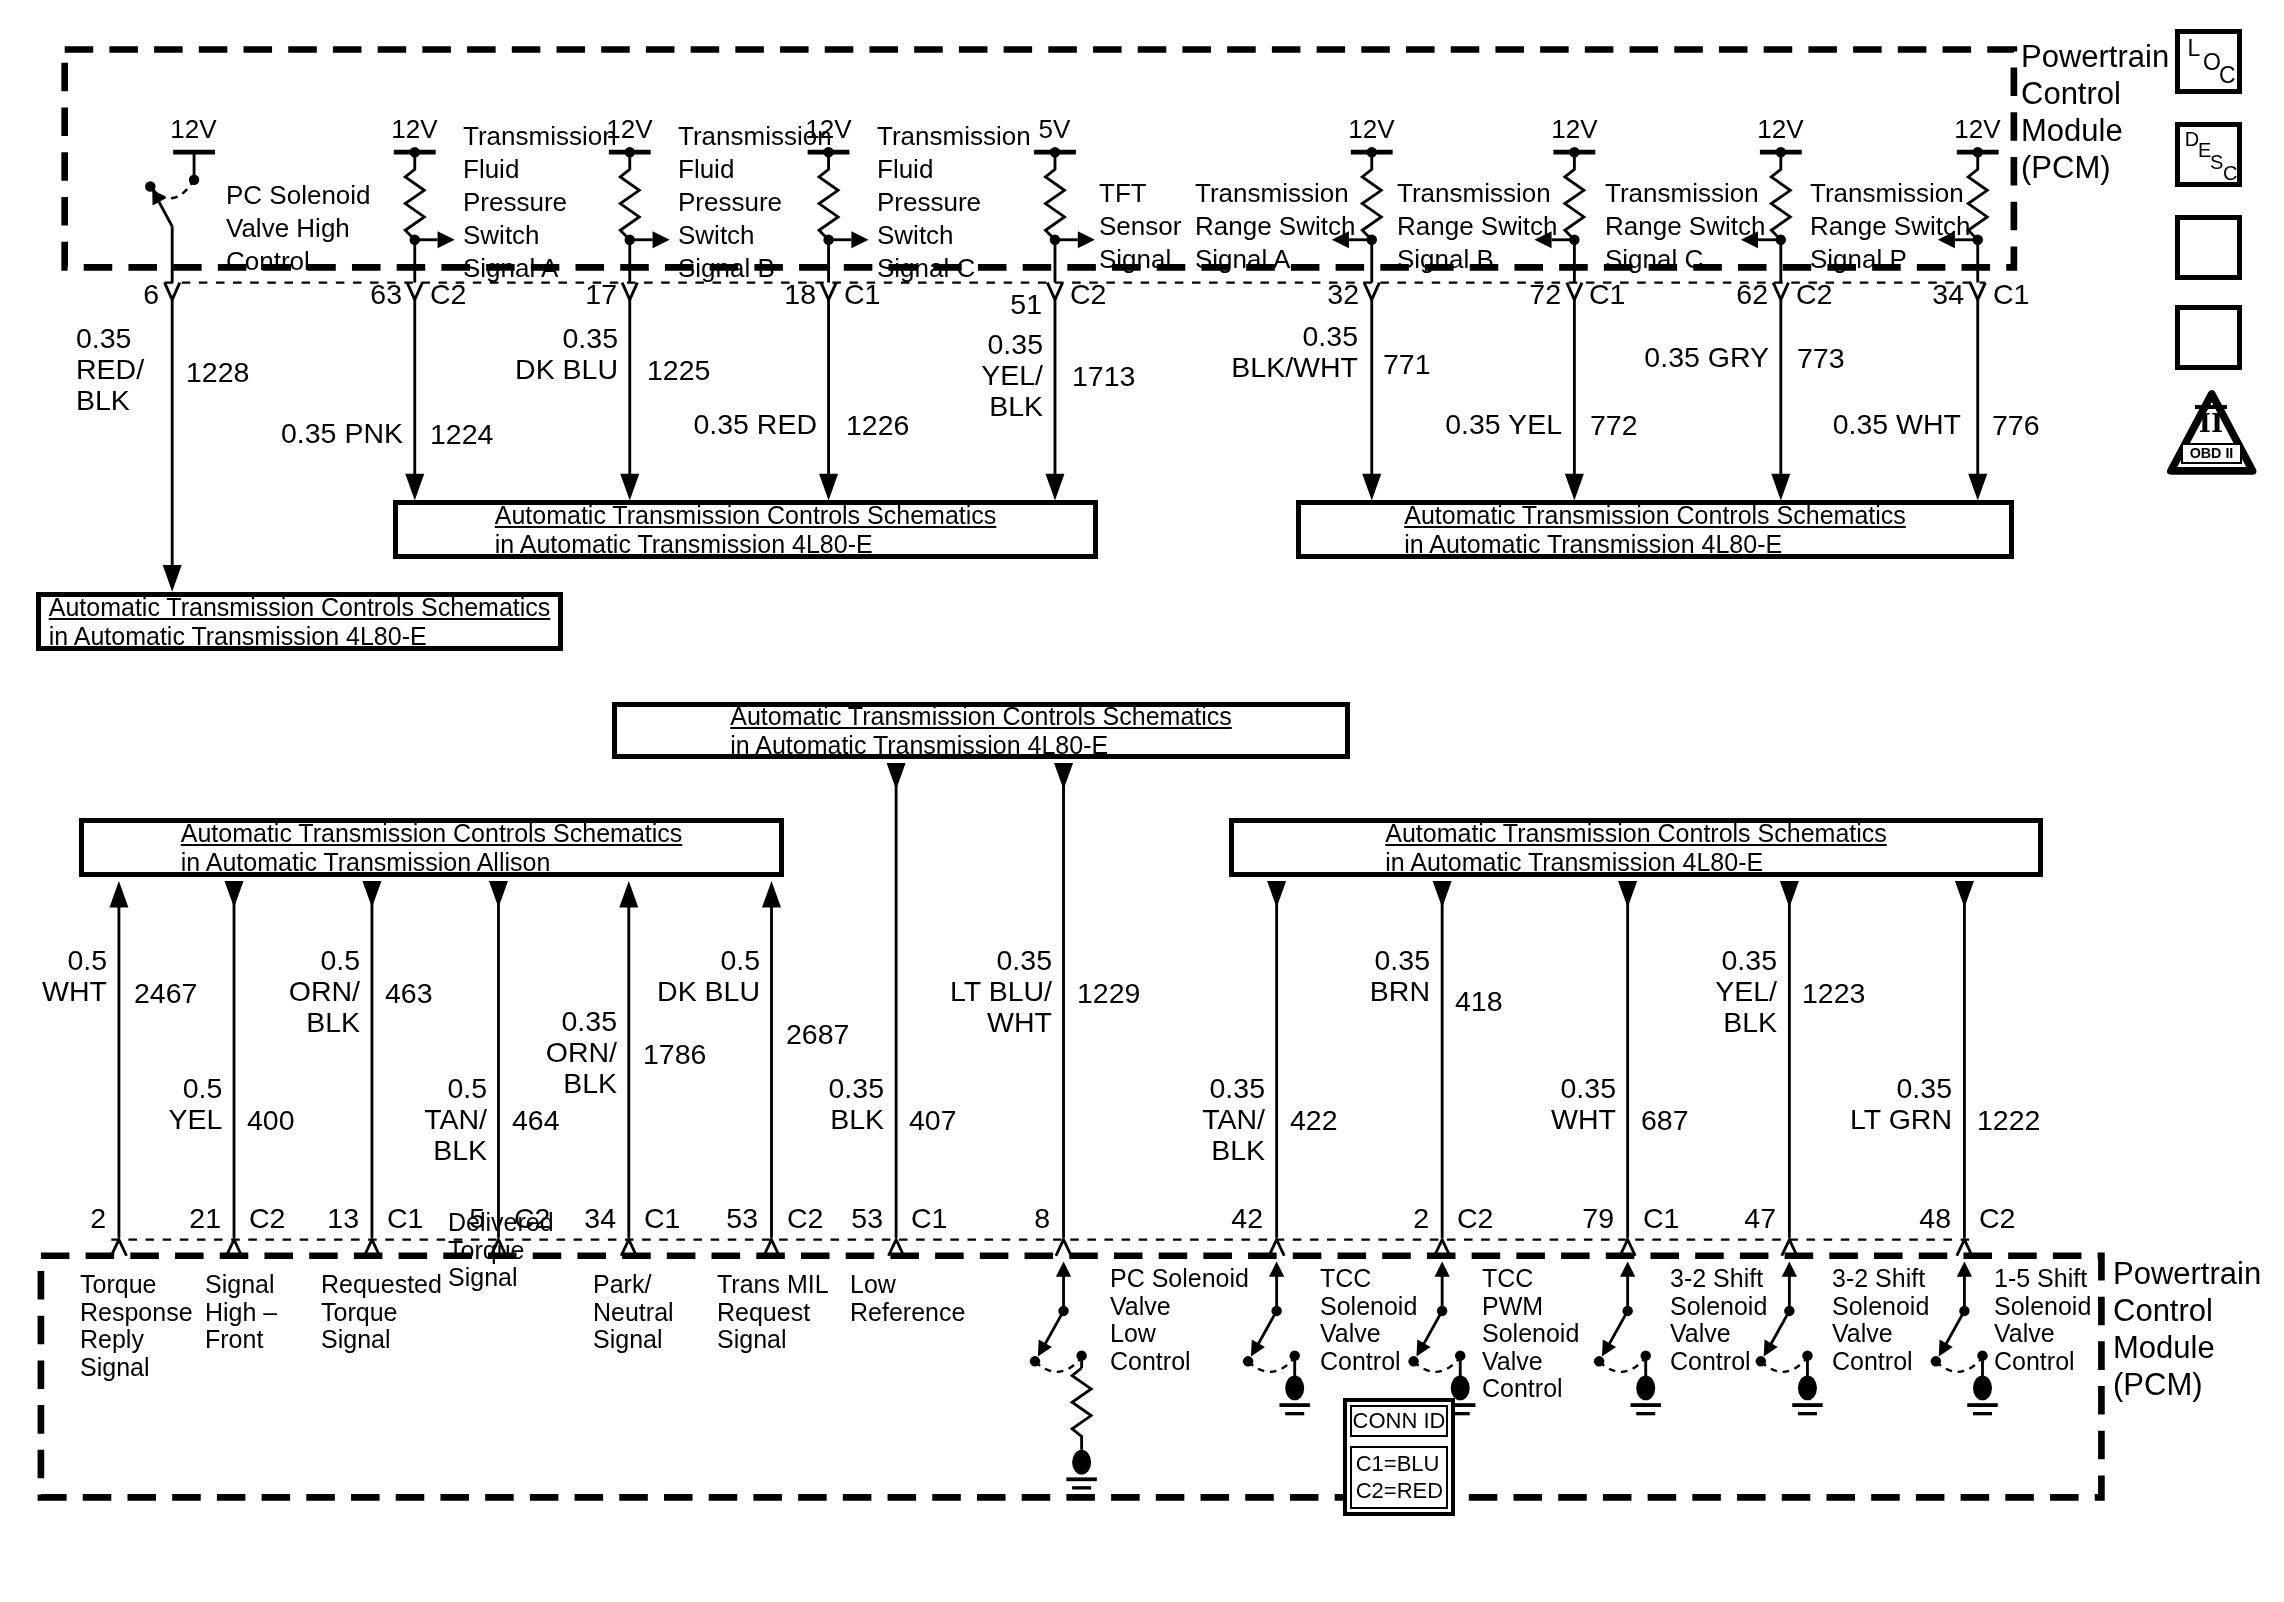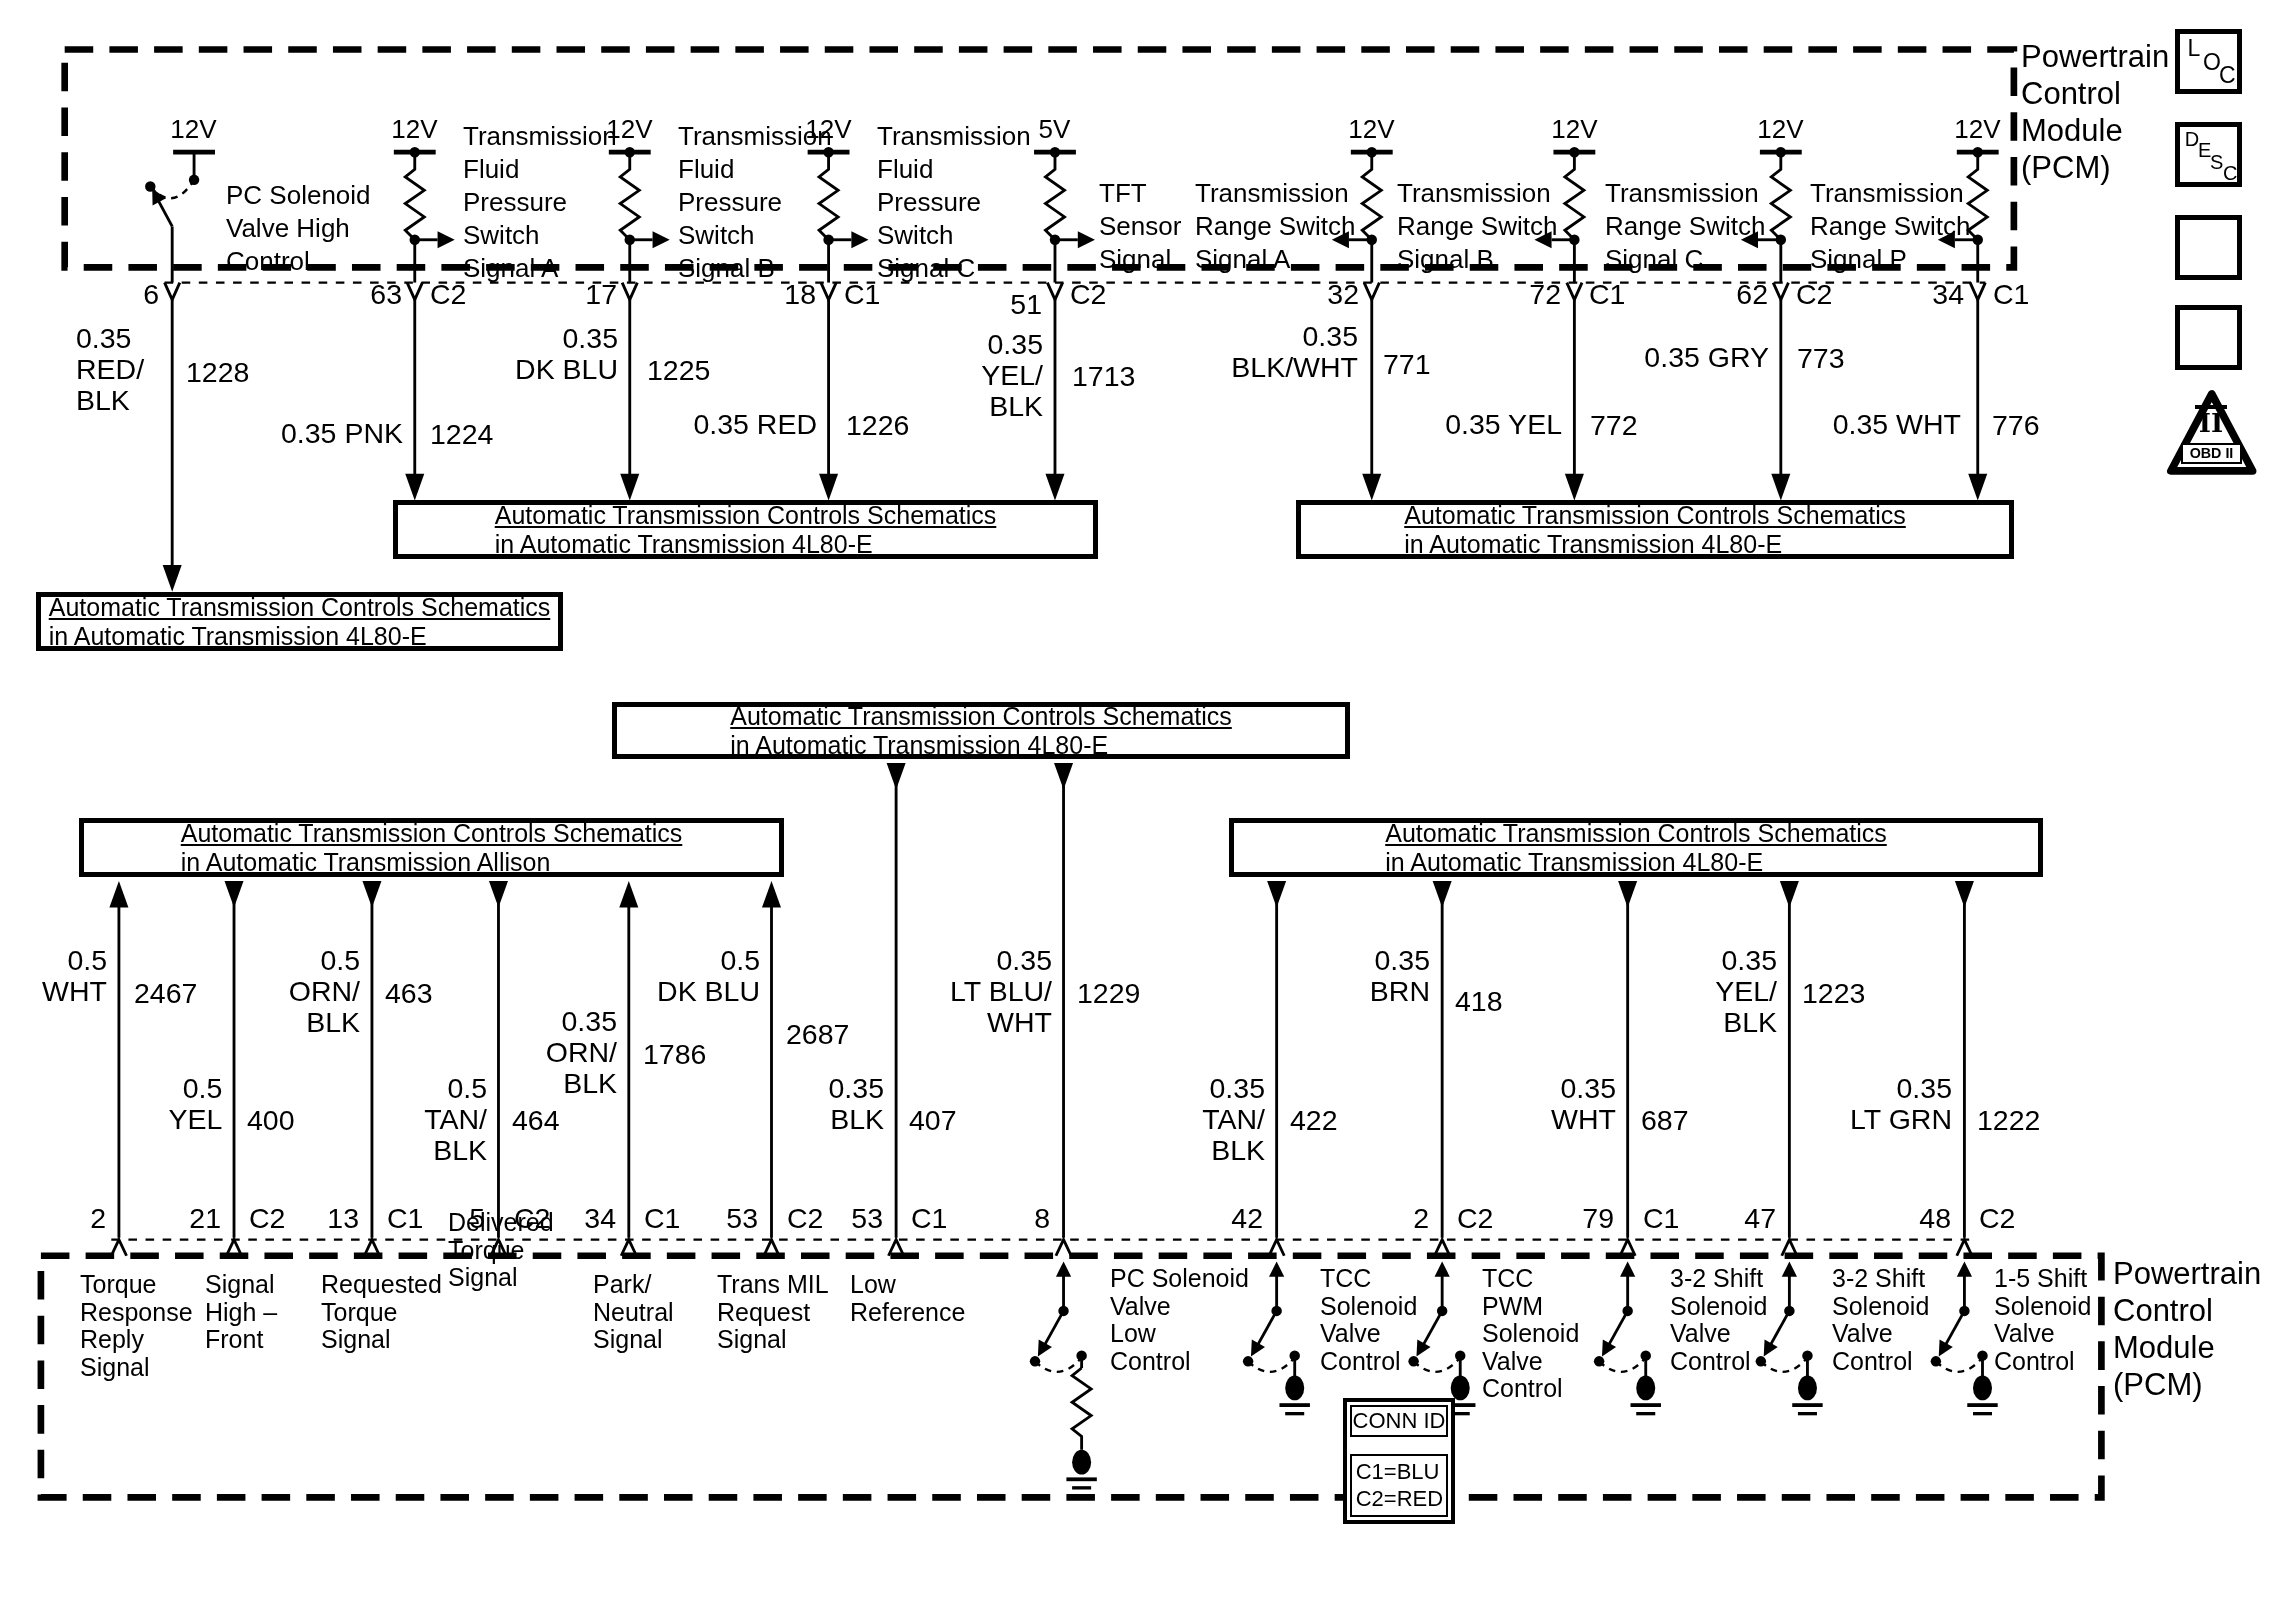--- a/index.html
+++ b/index.html
@@ -18,21 +18,21 @@
   .circ{font-size:28.5px;width:143px;text-align:left;}
   .refbox{position:absolute;border:5.7px solid #000;box-sizing:border-box;display:flex;
           align-items:center;justify-content:center;background:#fff;}
   .refbox .inner{font-size:25px;line-height:28.5px;white-space:pre-line;text-align:left;text-decoration:underline;}
   .pcmtitle{position:absolute;font-size:31px;line-height:37px;white-space:pre-line;}
   .iconbox{position:absolute;width:67px;height:65px;border:5.7px solid #000;box-sizing:border-box;background:#fff;}
   .iconbox span{position:absolute;font-size:23px;}
   .iconbox.desc span{font-size:20px;}
   .connid{position:absolute;left:1343px;top:1398px;width:112px;border:4.8px solid #000;
           box-sizing:border-box;background:#fff;padding:2.9px;}
-  .connid .hd{border:2.9px solid #000;text-align:center;font-size:22px;padding:1px 0;margin-bottom:17px;}
+  .connid .hd{border:2.9px solid #000;text-align:center;font-size:22px;padding:1px 0;margin-bottom:9px;}
   .connid .bd{border:2.9px solid #000;font-size:22px;line-height:27.6px;padding:1.9px 3.8px;}
   .obd-numeral{position:absolute;left:2195px;top:405px;width:32px;height:34px;text-align:center;
           font-family:"DejaVu Serif",serif;font-weight:bold;font-size:26px;line-height:28.5px;
           border-top:4.8px solid #000;border-bottom:4.8px solid #000;}
   .obd-label{position:absolute;left:2181px;top:443px;width:61px;height:21px;border:2.9px solid #000;
           box-sizing:border-box;background:#fff;font-size:14.3px;font-weight:bold;text-align:center;line-height:16px;}
 </style>
 </head>
 <body>
 

